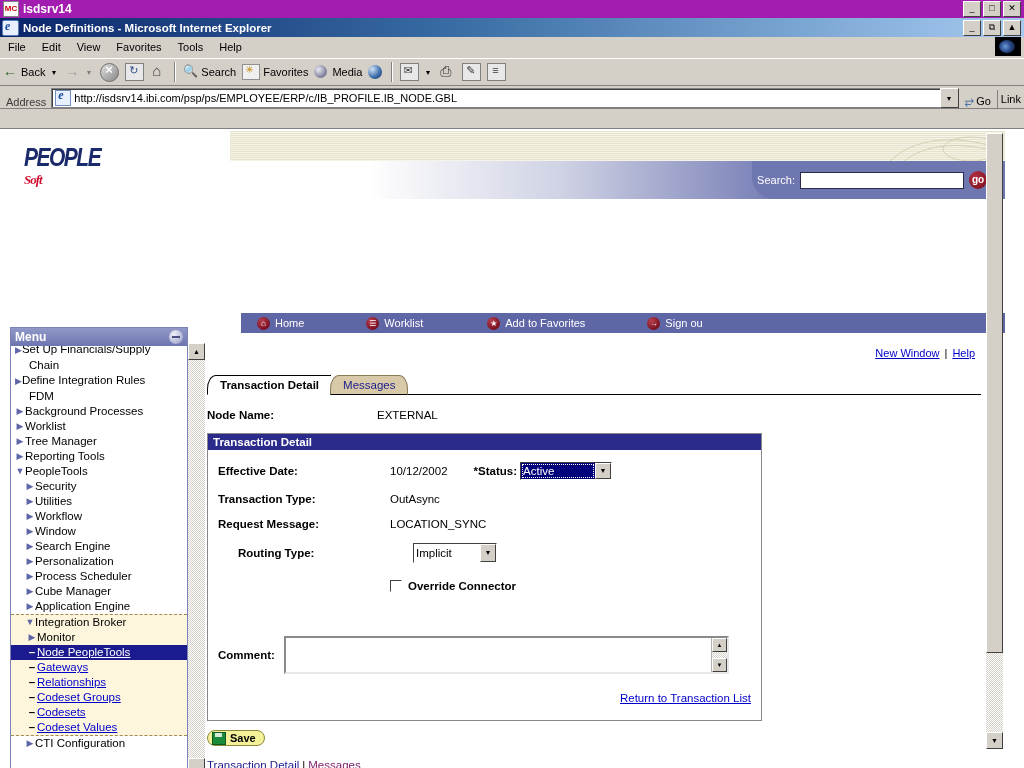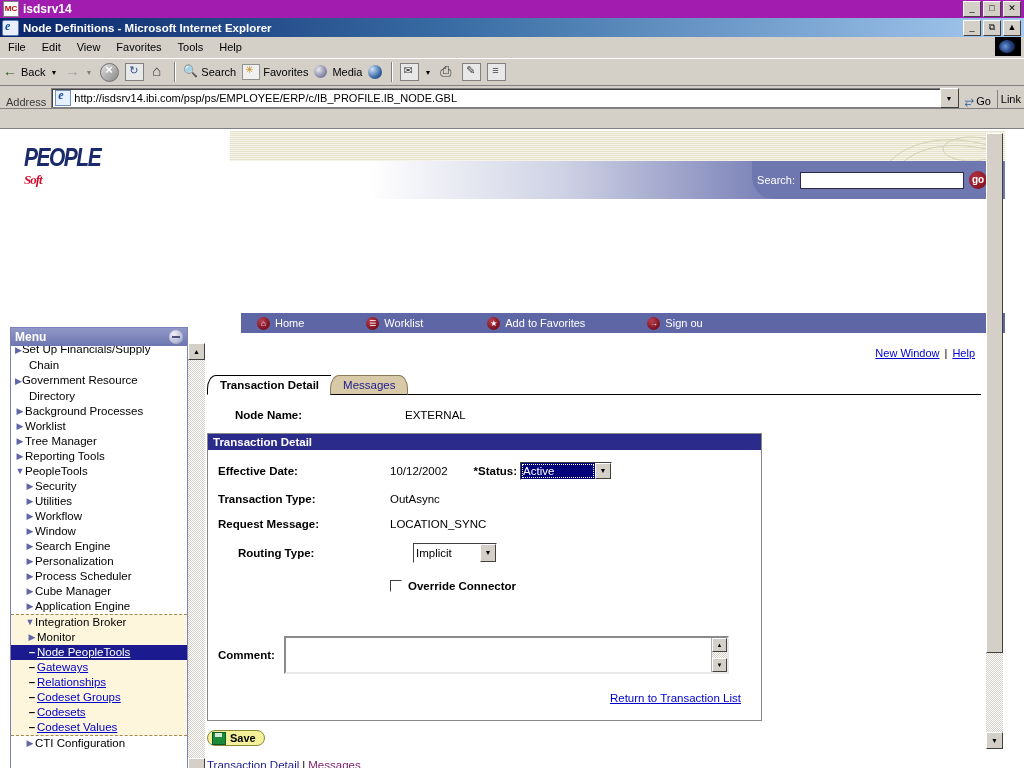--- a/index.html
+++ b/index.html
@@ -273,21 +273,21 @@
     border-top-left-radius:9px 14px;
   }
   .tab.inactive{
     background:#d8caa8;border:1px solid #8a7a58;border-bottom:1px solid #000;
     color:#1b1b8f;font-weight:normal;text-decoration:none;
     border-top-left-radius:9px 14px;border-top-right-radius:9px 14px;
     margin-left:-1px;
   }
   .tab-fill{flex:1;border-bottom:1px solid #000;height:20px;box-sizing:border-box;}
 
-  .node-row{display:flex;margin-top:14px;font-size:11.5px;margin-left:28px;}
+  .node-row{display:flex;margin-top:14px;font-size:11.5px;}
   .node-row .lb{font-weight:bold;width:170px;}
   .node-row .vl{color:#000;}
 
   .panel{
     margin-top:12px;width:553px;border:1px solid #888;background:#fff;
   }
   .panel-hdr{
     height:16px;background:#2b2b8c;color:#fff;font-weight:bold;font-size:11.5px;
     display:flex;align-items:center;padding-left:5px;
   }
@@ -345,21 +345,21 @@
     display:flex;flex-direction:column;justify-content:space-between;flex:none;
     border-left:1px solid #b0b0b0;
   }
   .ta-sb .b{
     height:14px;background:#d4d0c8;
     border-top:1px solid #fff;border-left:1px solid #fff;
     border-right:1px solid #404040;border-bottom:1px solid #404040;
     box-sizing:border-box;font-size:6px;text-align:center;line-height:12px;
   }
   .ret-link{
-    position:absolute;right:20px;bottom:16px;font-size:11.5px;
+    position:absolute;right:10px;bottom:16px;font-size:11.5px;
   }
   .ret-link a{color:#0000cc;text-decoration:underline;}
 
   .save-btn{
     margin-top:9px;display:inline-flex;align-items:center;gap:4px;
     background:#f5f09a;border:1px solid #8a8a3a;border-radius:9px;
     padding:1px 8px 1px 4px;height:16px;box-sizing:border-box;
   }
   .save-btn .sico{
     width:12px;height:11px;background:#1b8a3a;border:1px solid #0a5a22;position:relative;flex:none;
@@ -543,22 +543,22 @@
             <div class="mh-t">Menu</div>
             <div class="mh-c"></div>
           </div>
           <div class="menu-body">
 
             <div class="mrow wrap" style="margin-top:-5px;">
               <span><span class="tri">▶</span><span class="mtext">Set Up Financials/Supply</span></span>
               <div class="ln2 mtext">Chain</div>
             </div>
             <div class="mrow wrap">
-              <span><span class="tri">▶</span><span class="mtext">Government Resource</span></span>
-              <div class="ln2 mtext">Directory</div>
+              <span><span class="tri">▶</span><span class="mtext">Define Integration Rules</span></span>
+              <div class="ln2 mtext">FDM</div>
             </div>
             <div class="mrow">
                 <span class="tri">▶</span>
                 <span class="mtext">Background Processes</span>
               </div>
             <div class="mrow">
                 <span class="tri">▶</span>
                 <span class="mtext">Worklist</span>
               </div>
             <div class="mrow">

